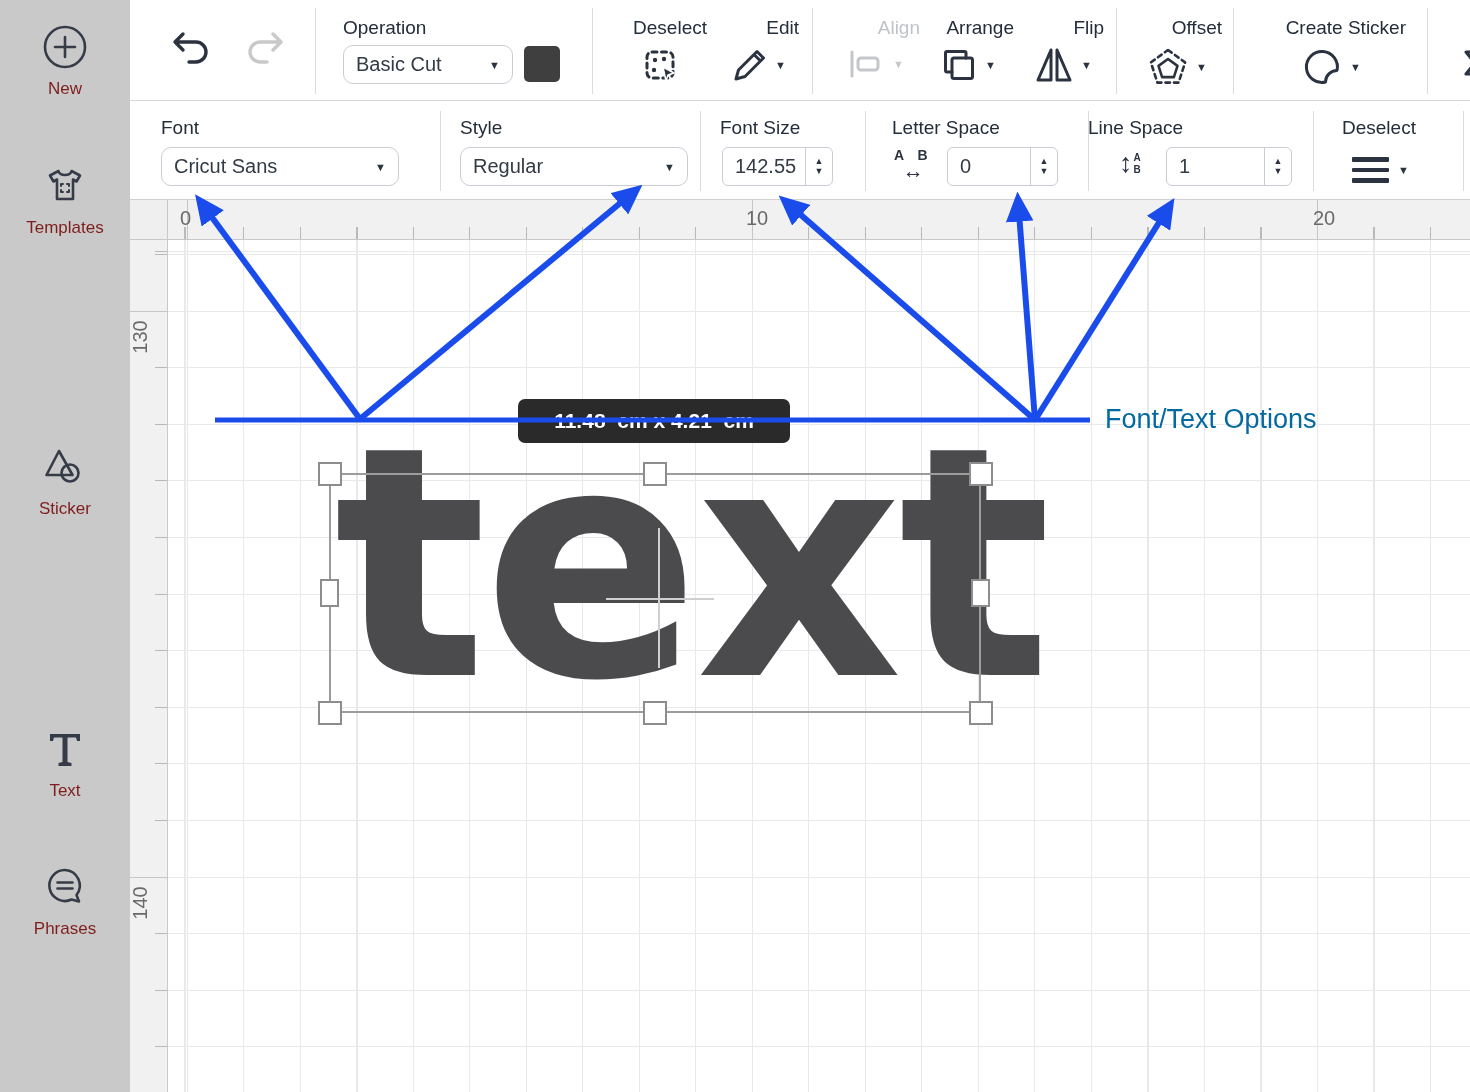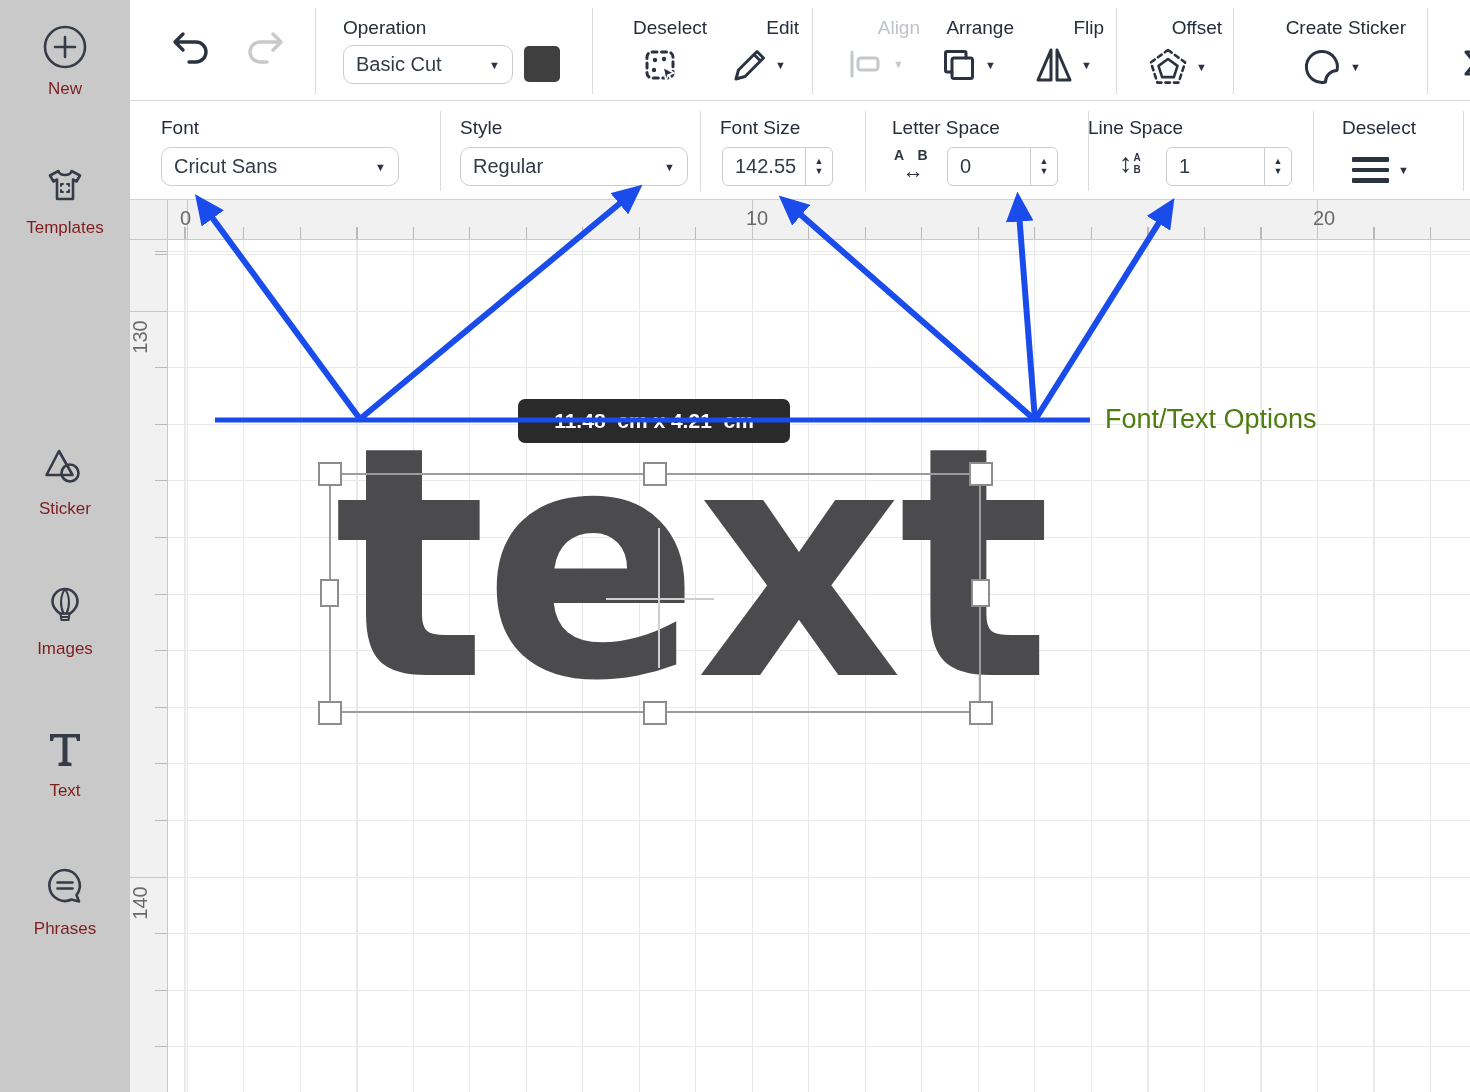--- a/index.html
+++ b/index.html
@@ -78,21 +78,21 @@
   #sel-text { position:absolute; left:166px; top:164px; font-family:"DejaVu Sans", sans-serif;
      font-weight:bold; font-size:320px; line-height:1; letter-spacing:-4px; color:#4b4b4e; }
   .cross-v { position:absolute; left:490px; top:288px; width:2px; height:140px; background:#cfcfcf; }
   .cross-h { position:absolute; left:438px; top:358px; width:108px; height:2px; background:#cfcfcf; }
   #size-tip { position:absolute; left:350px; top:159px; width:272px; height:44px; background:#2a2a2a;
      border-radius:7px; color:#fff; font-size:21px; font-weight:bold; display:flex;
      align-items:center; justify-content:center; white-space:pre; }
 
   
   #annot-svg { position:absolute; left:0; top:0; width:1470px; height:1092px; pointer-events:none; }
-  #annot-label { position:absolute; left:1105px; top:404px; font-size:27px; color:#4d7c0f;
+  #annot-label { position:absolute; left:1105px; top:404px; font-size:27px; color:#0369a1;
      pointer-events:none; }
 
   svg.icon { stroke:#353c47; fill:none; stroke-width:2.6; stroke-linecap:round; stroke-linejoin:round; }
   svg.ticon { stroke:#2c3340; fill:none; stroke-width:3; stroke-linecap:round; stroke-linejoin:round; }
   svg.gicon { stroke:#c3c7cb; fill:none; stroke-width:3; stroke-linecap:round; stroke-linejoin:round; }
 </style>
 </head>
 <body>
 
 <div id="stage">
@@ -117,28 +117,20 @@
 
 
     <div class="side-item" style="top:444px">
       <svg class="icon" width="46" height="46" viewBox="0 0 46 46">
         <path d="M17 7 L30.5 31 H4.5 Z"></path>
         <circle cx="28" cy="29" r="8.5"></circle>
       </svg>
       <div class="side-label">Sticker</div>
     </div>
 
-    <div class="side-item" style="top:584px">
-      <svg class="icon" width="46" height="46" viewBox="0 0 46 46">
-        <path d="M23 5 a12.5 12.5 0 0 1 12.5 12.5 c0 5.5 -4 9.5 -7.5 12 h-10 c-3.5-2.5 -7.5-6.5 -7.5-12 A12.5 12.5 0 0 1 23 5 Z"></path>
-        <path d="M23 5 c-5 7 -5 17.5 -1.5 24.5 M23 5 c5 7 5 17.5 1.5 24.5" stroke-width="2"></path>
-        <path d="M18.5 30 L19.5 36 H26.5 L27.5 30 M19.5 33 H26.5" stroke-width="2"></path>
-      </svg>
-      <div class="side-label">Images</div>
-    </div>
 
     <div class="side-item" style="top:726px">
       <svg width="46" height="46" viewBox="0 0 46 46">
         <path d="M8 8 H38 V15 H35 L34 11.5 H25.5 V36 L29.5 37 V40 H16.5 V37 L20.5 36 V11.5 H12 L11 15 H8 Z" fill="#353c47"></path>
       </svg>
       <div class="side-label">Text</div>
     </div>
 
     <div class="side-item" style="top:864px">
       <svg class="icon" width="46" height="46" viewBox="0 0 46 46">

